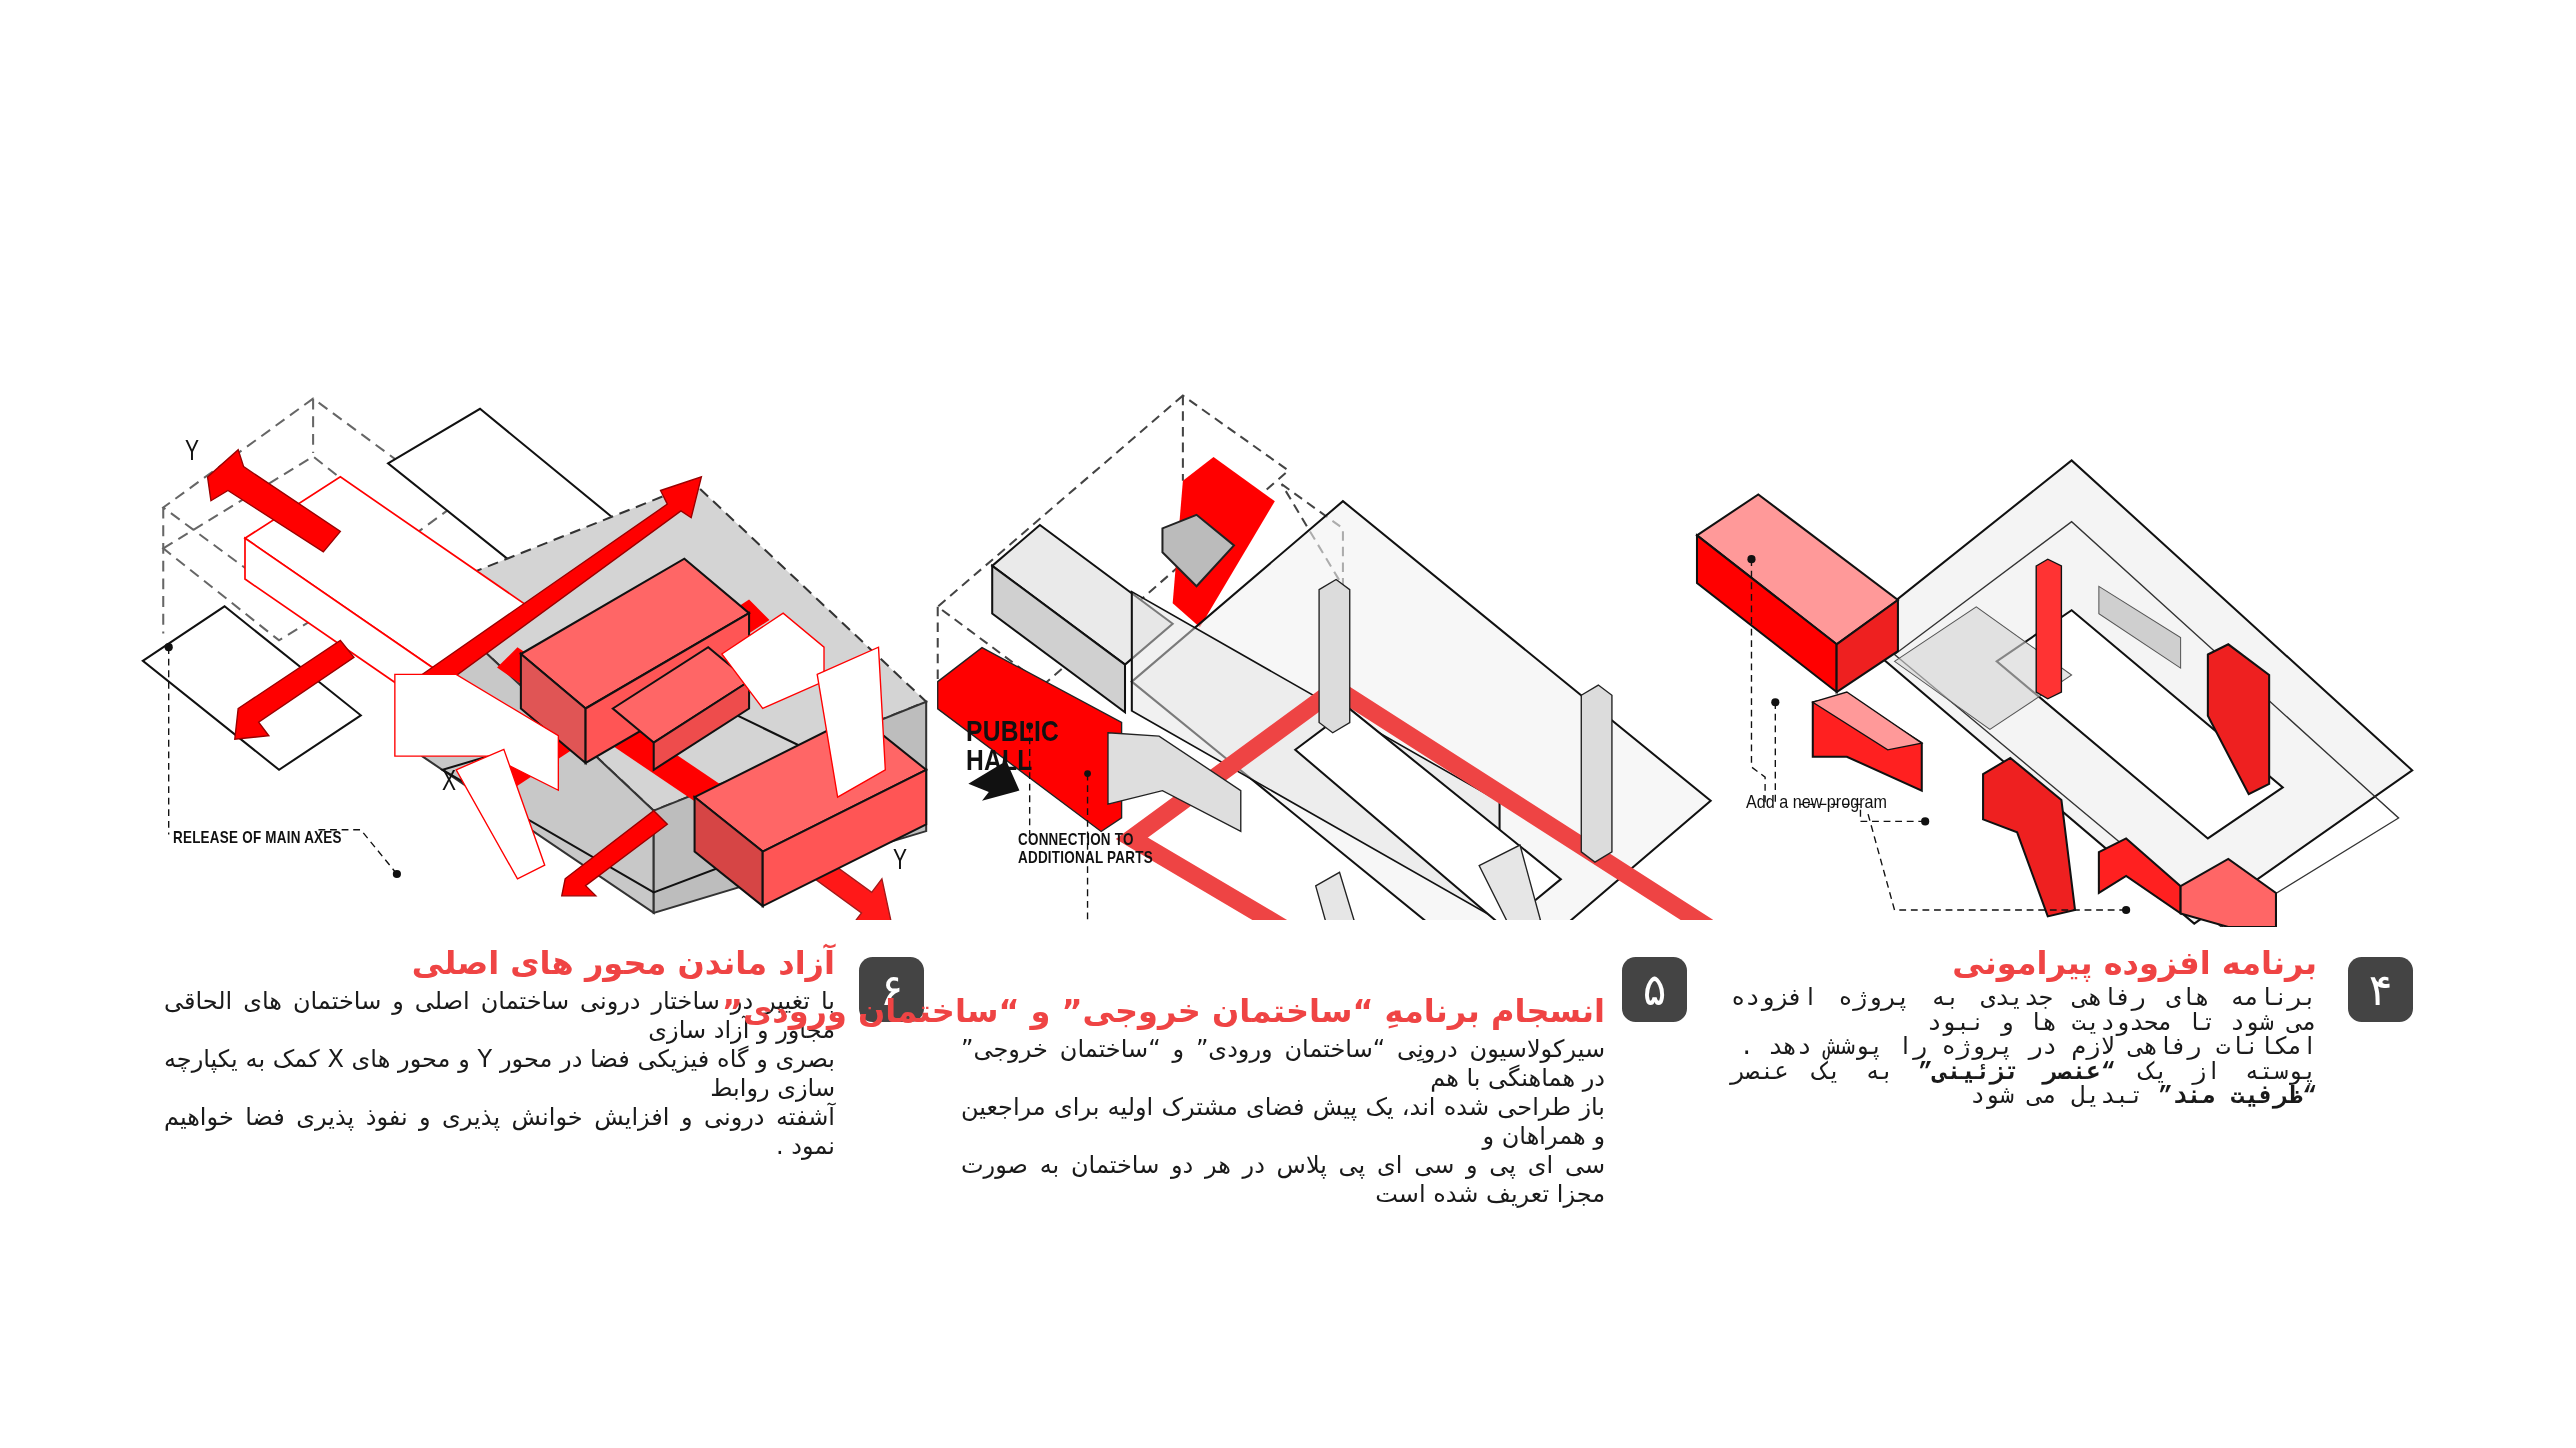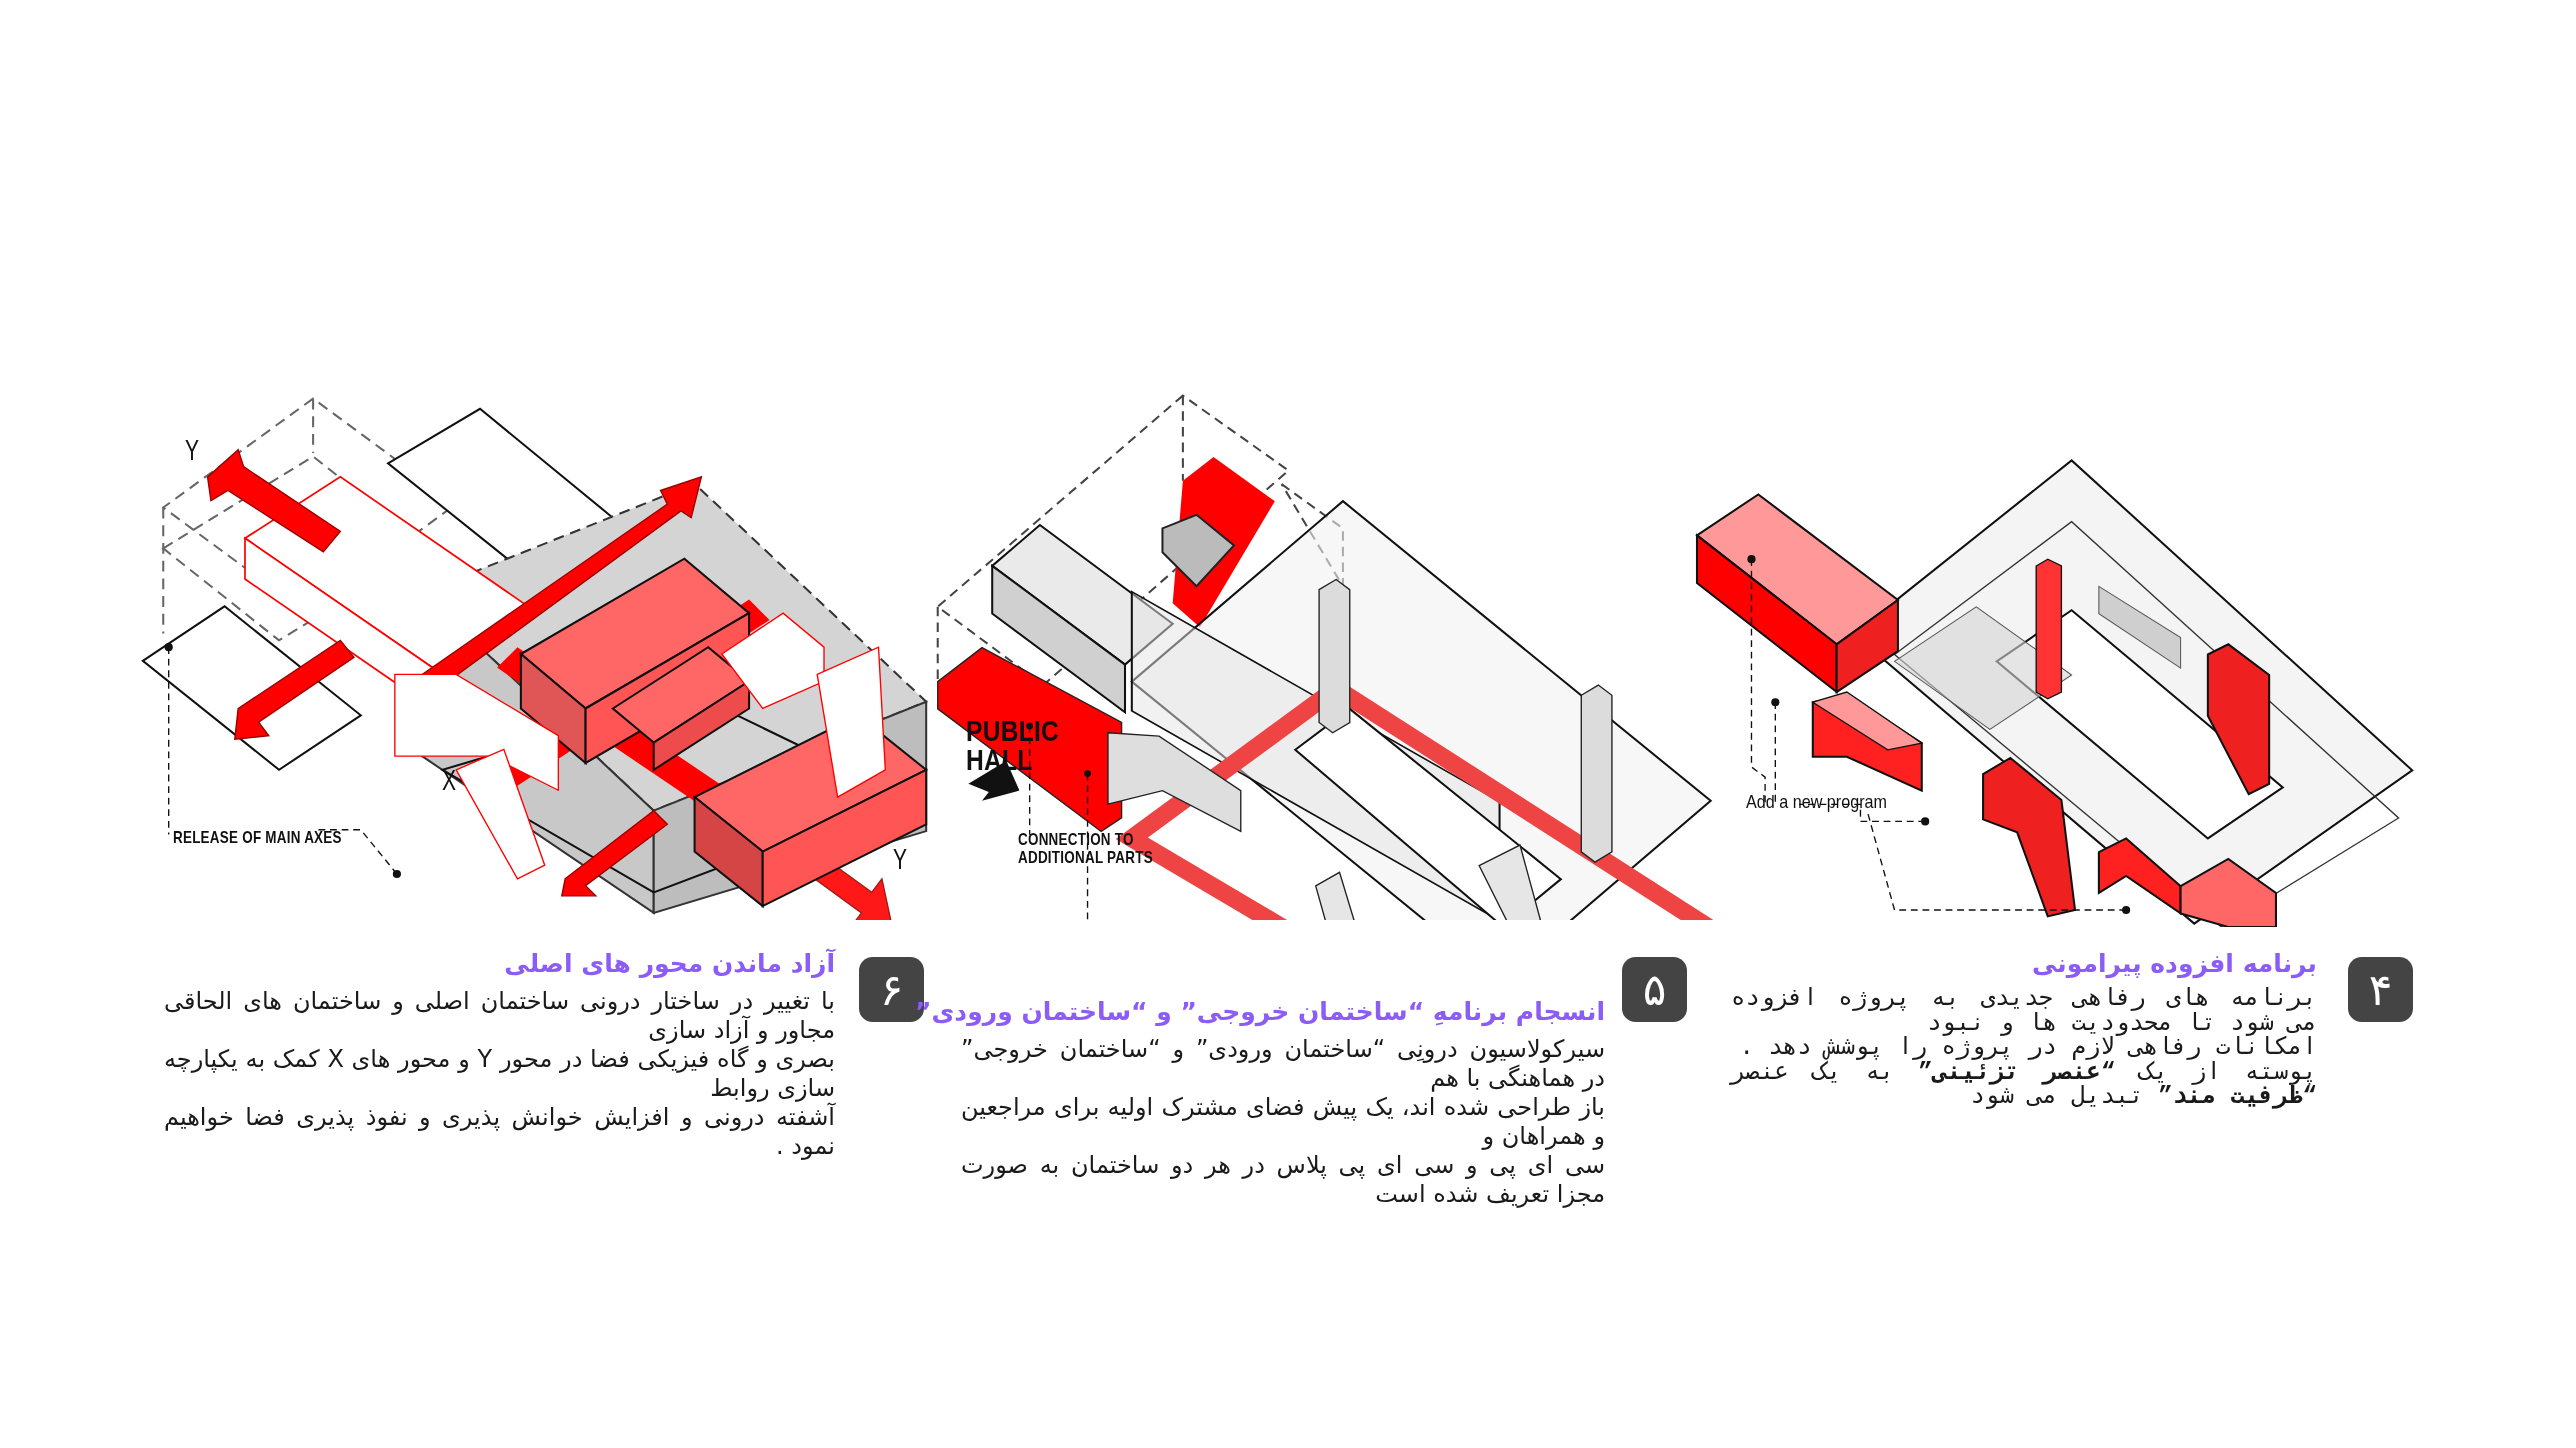--- a/index.html
+++ b/index.html
@@ -5,21 +5,21 @@
   html, body { margin: 0; padding: 0; background: #ffffff; }
   body { width: 2576px; height: 1449px; position: relative; overflow: hidden; font-family: "DejaVu Sans", sans-serif; }
   .diagram { position: absolute; }
   .diagram svg { display: block; }
   .label { position: absolute; font-family: "Liberation Sans", sans-serif; color: #111; white-space: nowrap; }
   .label-cond { font-weight: bold; transform: scaleX(0.82); transform-origin: left top; letter-spacing: 0.3px; }
   .axis-label { position: absolute; font-family: "Liberation Sans", sans-serif; font-size: 30px; color: #111; transform: scaleX(0.7); transform-origin: left top; }
   .panel { position: absolute; direction: rtl; }
   .badge { position: absolute; width: 65px; height: 65px; border-radius: 13.6px; background: #444444; color: #fff;
            display: flex; align-items: center; justify-content: center; font-size: 44px; font-family: "DejaVu Sans", sans-serif; }
-  .panel-title { position: absolute; right: 0; top: 0; font-weight: bold; font-size: 25px; color: #8b5cf6; line-height: 35px; text-align: right; white-space: nowrap; font-family: "DejaVu Sans", sans-serif; }
+  .panel-title { position: absolute; right: 0; top: 0; font-weight: bold; font-size: 32px; color: #ef4444; line-height: 35px; text-align: right; white-space: nowrap; font-family: "DejaVu Sans", sans-serif; }
   .panel-body { position: absolute; right: 0; font-size: 24px; line-height: 29px; color: #1a1a1a; text-align: justify; text-align-last: right; font-family: "DejaVu Sans", sans-serif; }
   .panel-body p { margin: 0; }
   .panel-body b { font-weight: bold; }
 </style>
 </head>
 <body>
 
 <div class="diagram" style="left:136px; top:388px; width:797px; height:532px;">
   <svg width="797" height="532" viewBox="0 0 1170 780">
 

